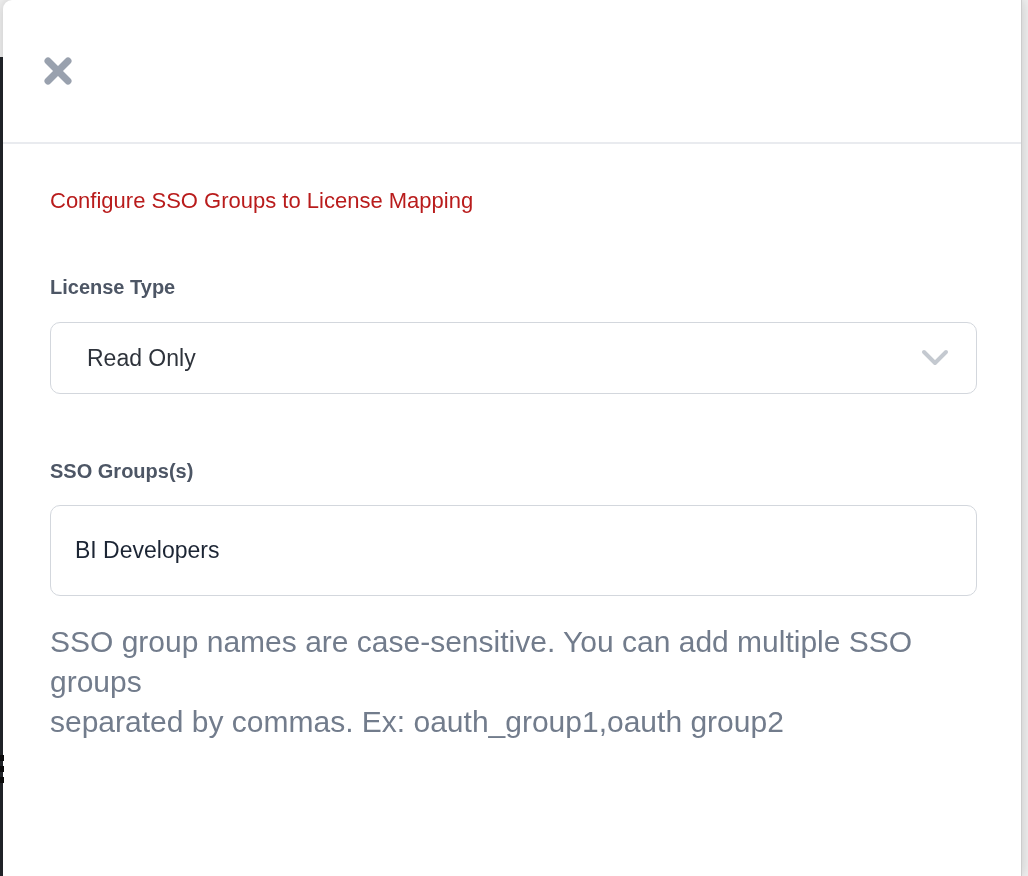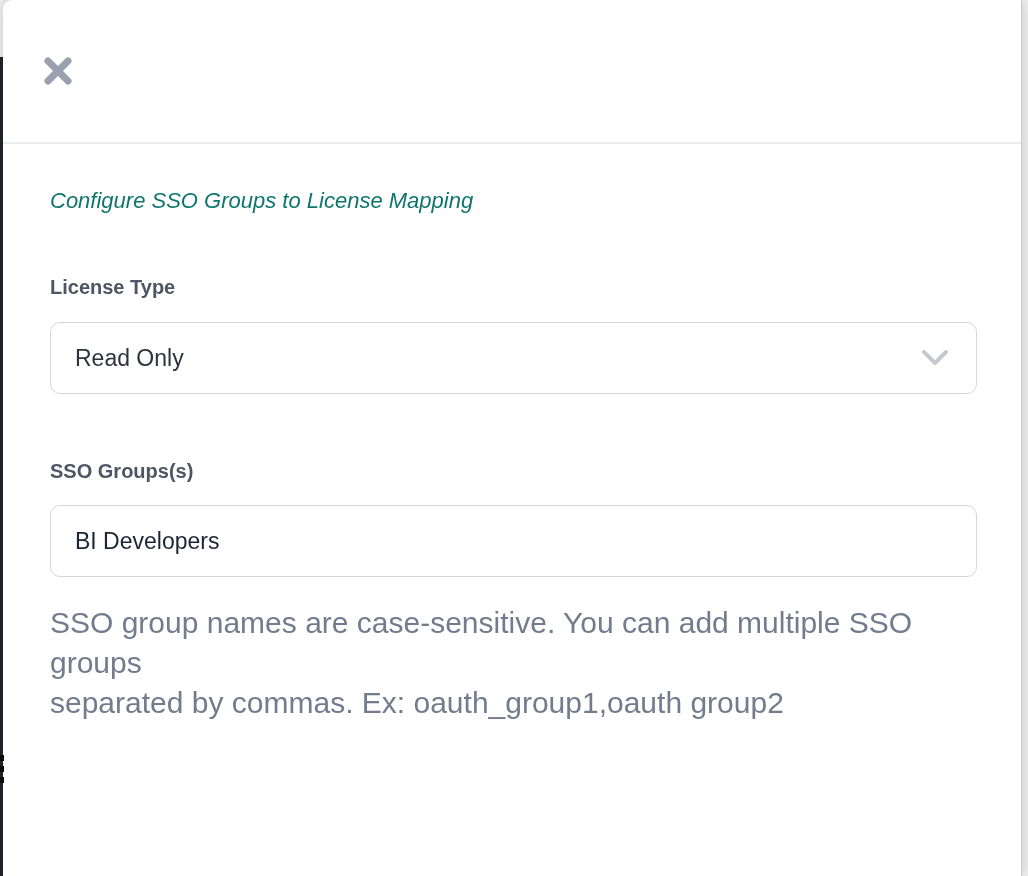--- a/index.html
+++ b/index.html
@@ -84,22 +84,21 @@
     align-items: center;
     justify-content: center;
   }
 
   .modal-body {
     padding: 44px 44px 0 47px;
   }
 
   .subtitle {
     font-size: 22px;
-    color: #0f766e;
-    font-style: italic;
+    color: #b91c1c;
   }
 
   .field-label {
     display: block;
     margin-top: 66px;
     font-size: 20px;
     font-weight: 700;
     color: #4d5665;
   }
   .field-label.first {
@@ -109,32 +108,32 @@
   .select-box {
     margin-top: 23px;
     height: 72px;
     width: 100%;
     border: 1px solid #d3d7dd;
     border-radius: 10px;
     background: #ffffff;
     display: flex;
     align-items: center;
     justify-content: space-between;
-    padding: 0 27px 0 24px;
+    padding: 0 27px 0 36px;
     cursor: pointer;
   }
 
   .select-value {
     font-size: 23px;
     color: #2e333b;
   }
 
   .text-input {
     margin-top: 22px;
-    height: 72px;
+    height: 91px;
     width: 100%;
     border: 1px solid #d3d7dd;
     border-radius: 10px;
     background: #ffffff;
     padding: 0 24px;
     font-family: "Liberation Sans", "DejaVu Sans", sans-serif;
     font-size: 23px;
     color: #1c2534;
     outline: none;
   }

